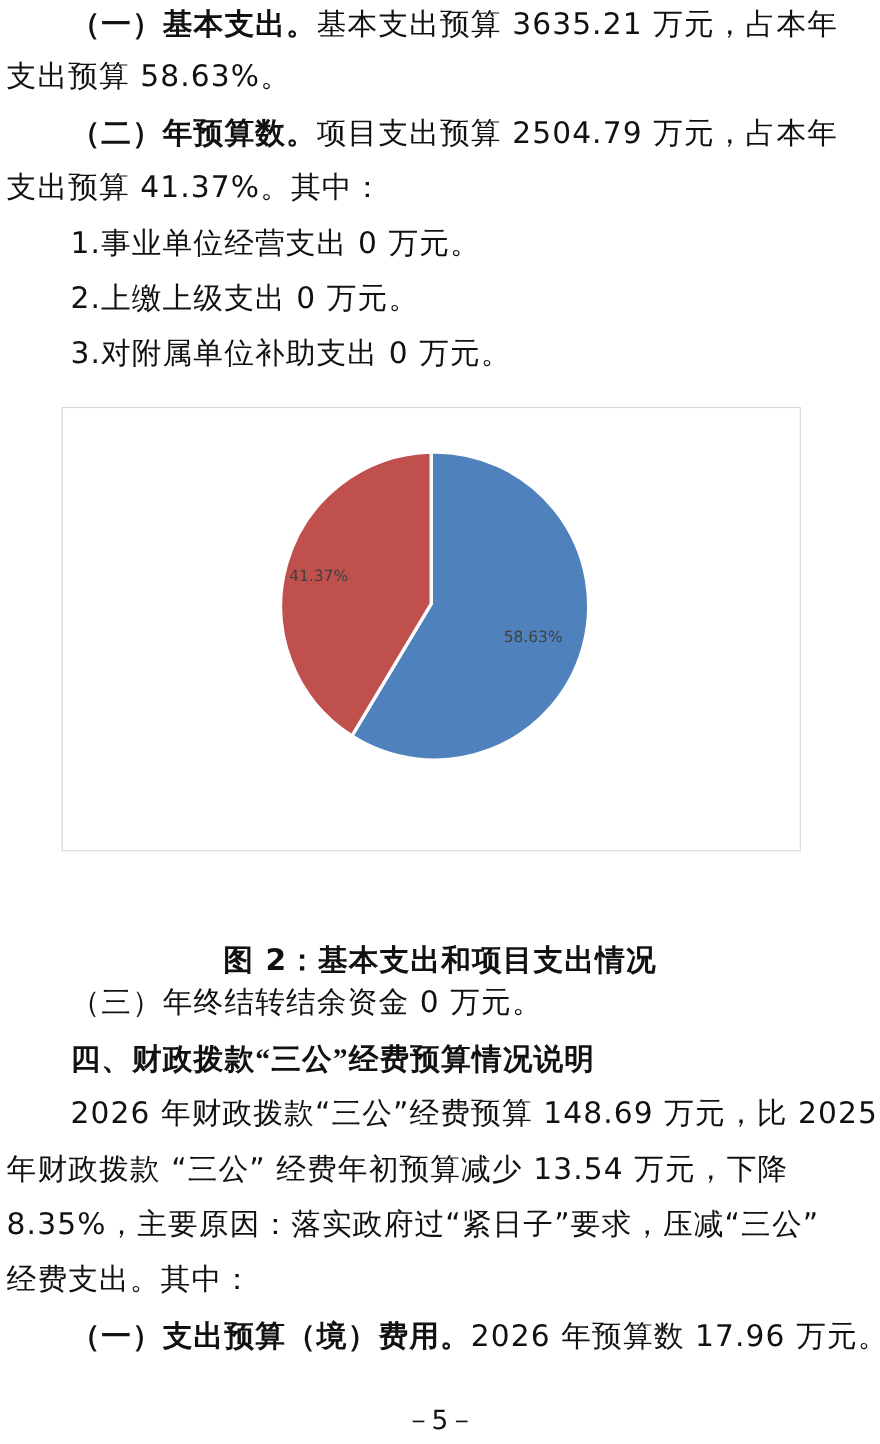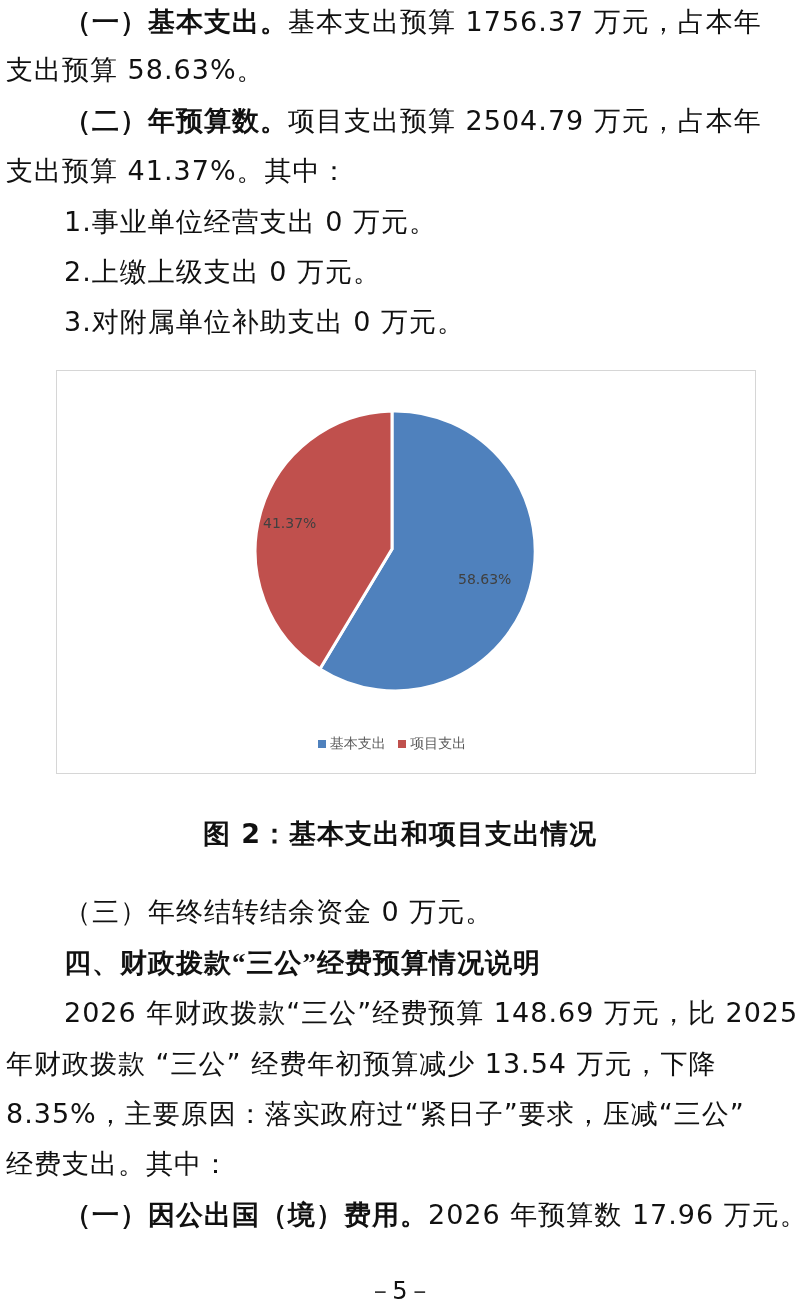--- a/index.html
+++ b/index.html
@@ -9,78 +9,74 @@
   }
   .line {
     position: absolute; left: 0; width: 800px;
     font-size: 27px; line-height: 36px; white-space: nowrap;
     letter-spacing: 1px;
   }
   .indent { left: 64px; }
   .bold { font-weight: bold; font-family: Liberation Serif, serif; }
   .chart-frame {
     position: absolute; left: 56px; top: 370px; width: 670px; height: 402px;
-    border: 1px solid #d6d6d6; background: #fff; padding-left: 28px;
+    border: 1px solid #d6d6d6; background: #fff;
   }
   .chart-frame svg { position: absolute; left: 0; top: 0; }
   .legend {
     position: absolute; left: 0; width: 670px; top: 364px;
     text-align: center; font-size: 14px; color: #595959;
     font-family: "DejaVu Serif", serif;
   }
   .legend .swatch { display: inline-block; width: 8px; height: 8px; margin: 0 4px 0 0; vertical-align: middle; }
   .legend .item { display: inline-block; margin: 0 4px; }
   .caption {
-    position: absolute; left: 0; width: 800px; top: 816px;
+    position: absolute; left: 0; width: 800px; top: 856px;
     text-align: center; font-size: 27px; line-height: 36px; font-weight: bold;
     letter-spacing: 1px;
   }
   .page-num {
     position: absolute; left: 0; width: 800px; top: 1276px;
     text-align: center; font-size: 24px; line-height: 30px;
   }
 </style>
 </head>
 <body>
 
 <div class="line indent" style="top:4px;">
-  <span class="bold">（一）基本支出。</span><span>基本支出预算 1756.37 万元，占本年</span>
+  <span class="bold">（一）基本支出。</span><span>基本支出预算 3635.21 万元，占本年</span>
 </div>
 <div class="line" style="top:52px; left:6px;">支出预算 58.63%。</div>
 
 <div class="line indent" style="top:103px;">
   <span class="bold">（二）年预算数。</span><span>项目支出预算 2504.79 万元，占本年</span>
 </div>
 <div class="line" style="top:153px; left:6px;">支出预算 41.37%。其中：</div>
 
 <div class="line indent" style="top:204px;">1.事业单位经营支出 0 万元。</div>
 <div class="line indent" style="top:254px;">2.上缴上级支出 0 万元。</div>
 <div class="line indent" style="top:304px;">3.对附属单位补助支出 0 万元。</div>
 
 <div class="chart-frame">
   <svg width="670" height="402" viewBox="0 0 670 402">
 
     <path d="M335,178 L335,40 A140,140 0 1,1 262.9,298 Z" fill="#4f81bd" stroke="#ffffff" stroke-width="3"></path>
     <path d="M335,178 L262.9,298 A140,140 0 0,1 335,40 Z" fill="#c0504d" stroke="#ffffff" stroke-width="3"></path>
     <text x="206" y="157" font-size="14" fill="#404040" font-family="DejaVu Sans, sans-serif">41.37%</text>
     <text x="401" y="213" font-size="14" fill="#404040" font-family="DejaVu Sans, sans-serif">58.63%</text>
   </svg>
-  <div class="legend">
-    <span class="item"><span class="swatch" style="background:#4f81bd"></span><span>基本支出</span></span>
-    <span class="item"><span class="swatch" style="background:#c0504d"></span><span>项目支出</span></span>
-  </div>
 </div>
 
 <div class="caption">图 2：基本支出和项目支出情况</div>
 
 <div class="line indent" style="top:894px; left:64px;">（三）年终结转结余资金 0 万元。</div>
 <div class="line indent bold" style="top:945px;">四、财政拨款“三公”经费预算情况说明</div>
 
 <div class="line indent" style="top:995px;">2026 年财政拨款“三公”经费预算 148.69 万元，比 2025</div>
 <div class="line" style="top:1046px; left:6px;">年财政拨款 “三公” 经费年初预算减少 13.54 万元，下降</div>
 <div class="line" style="top:1096px; left:6px;">8.35%，主要原因：落实政府过“紧日子”要求，压减“三公”</div>
 <div class="line" style="top:1146px; left:6px;">经费支出。其中：</div>
 
 <div class="line indent" style="top:1197px;">
-  <span class="bold">（一）因公出国（境）费用。</span><span>2026 年预算数 17.96 万元。</span>
+  <span class="bold">（一）支出预算（境）费用。</span><span>2026 年预算数 17.96 万元。</span>
 </div>
 
 <div class="page-num">－5－</div>
 
 </body></html>

